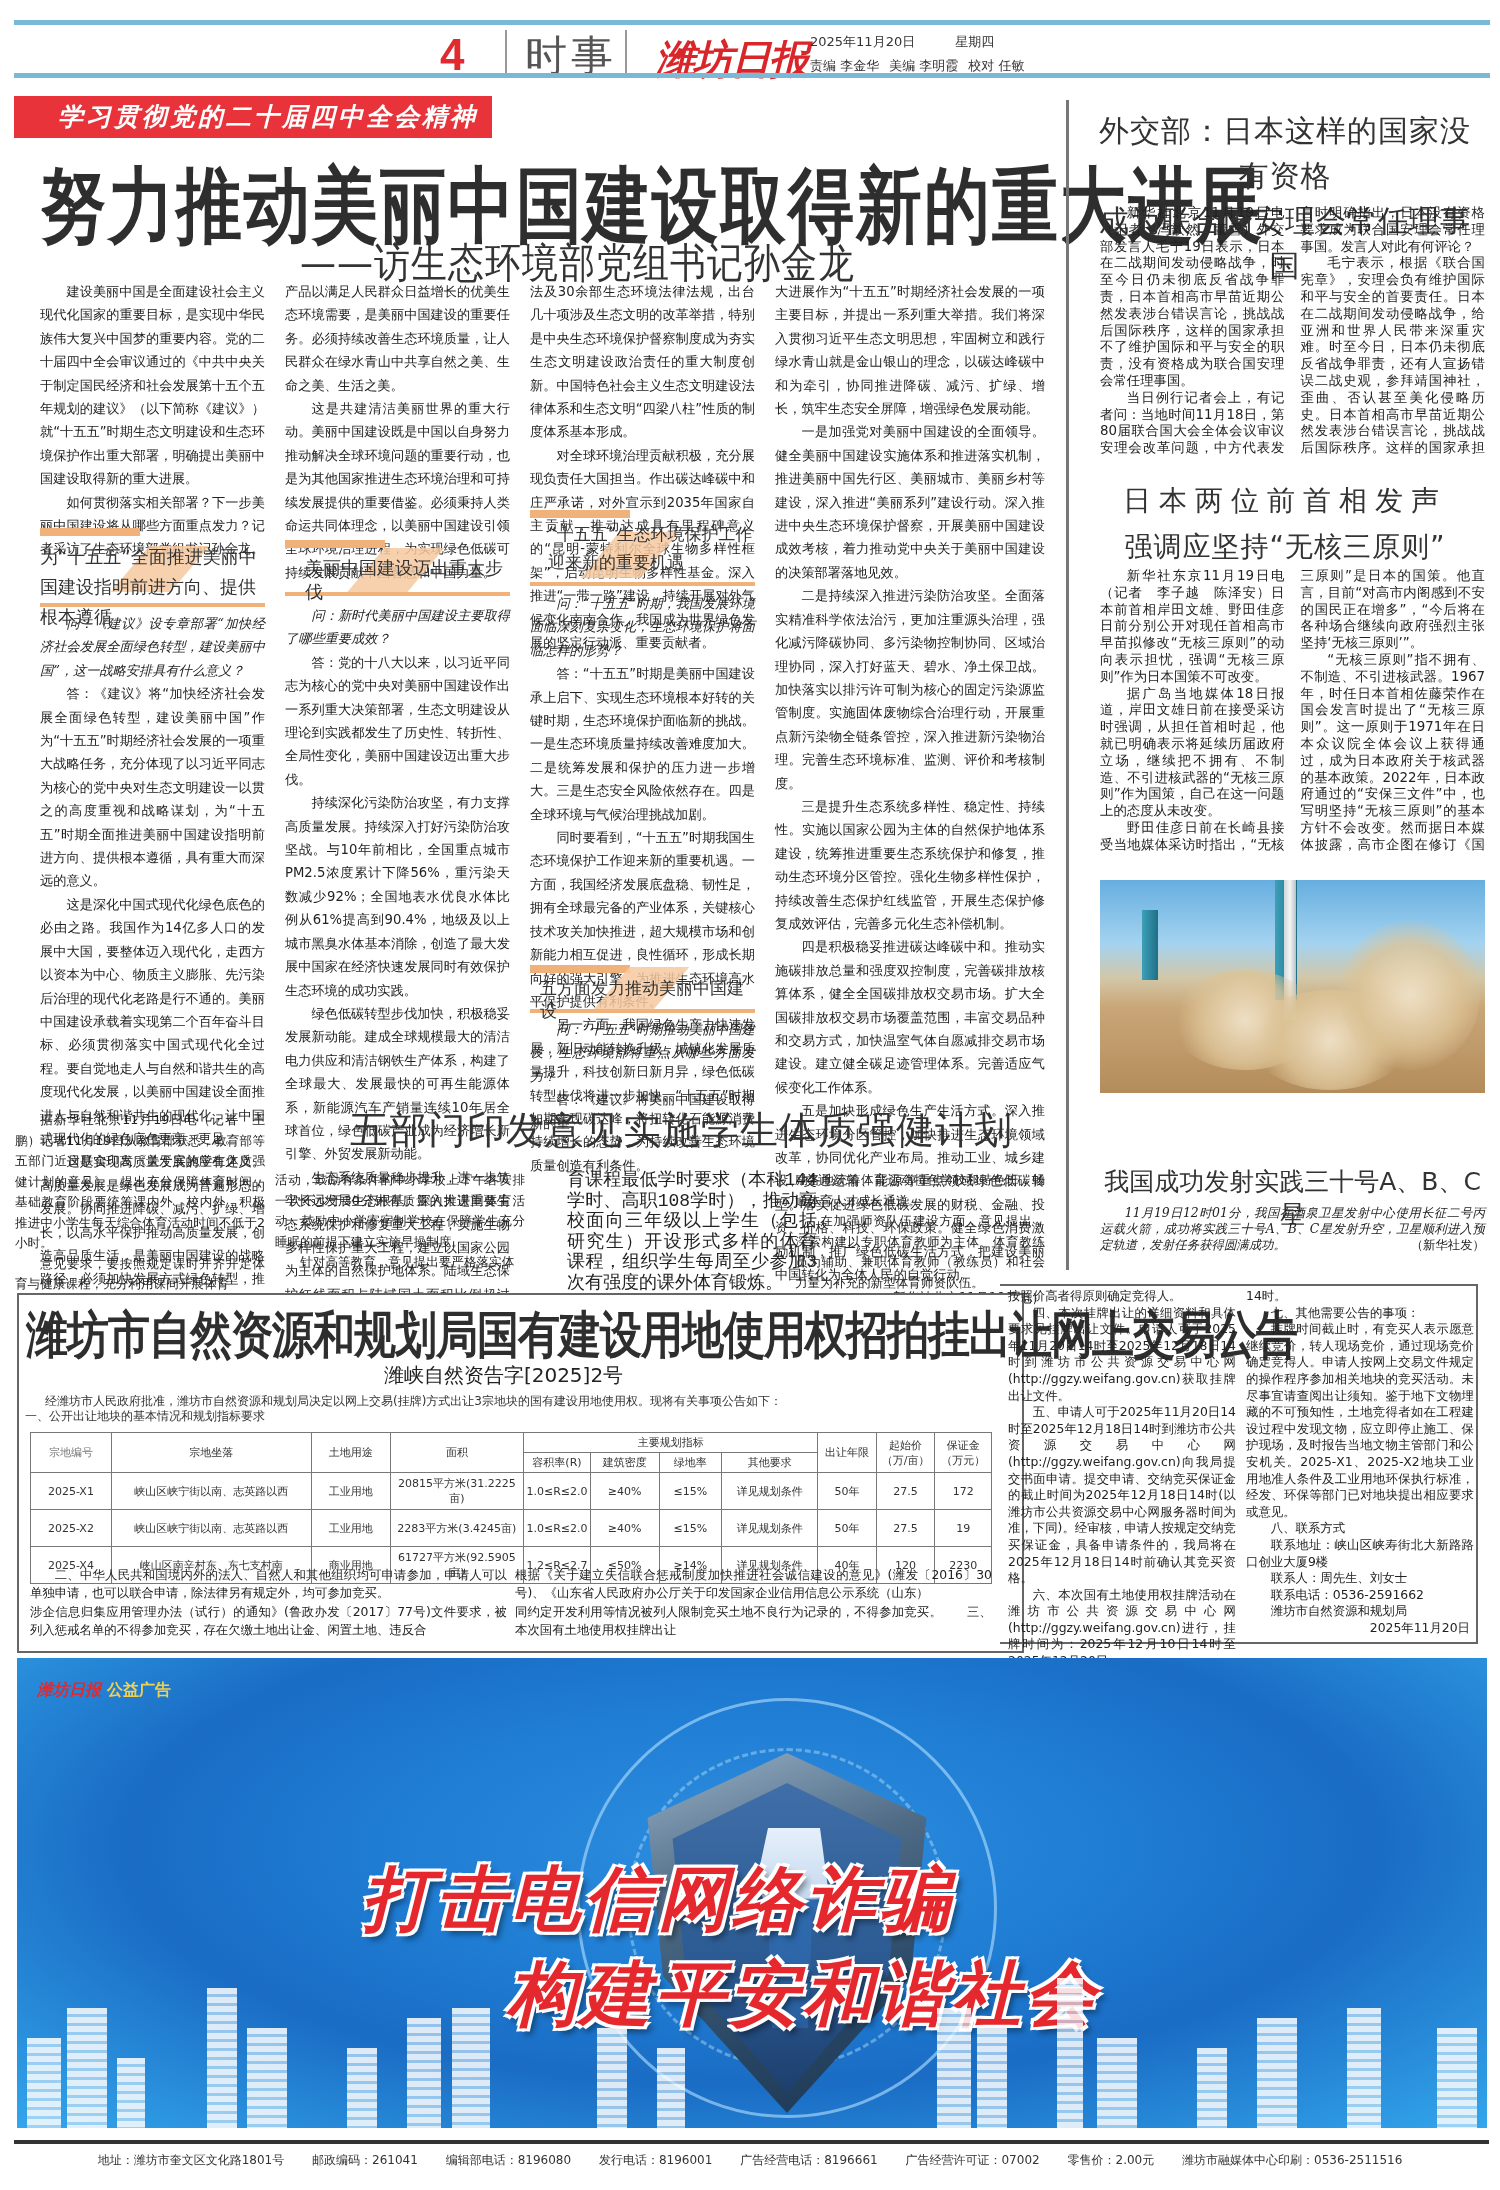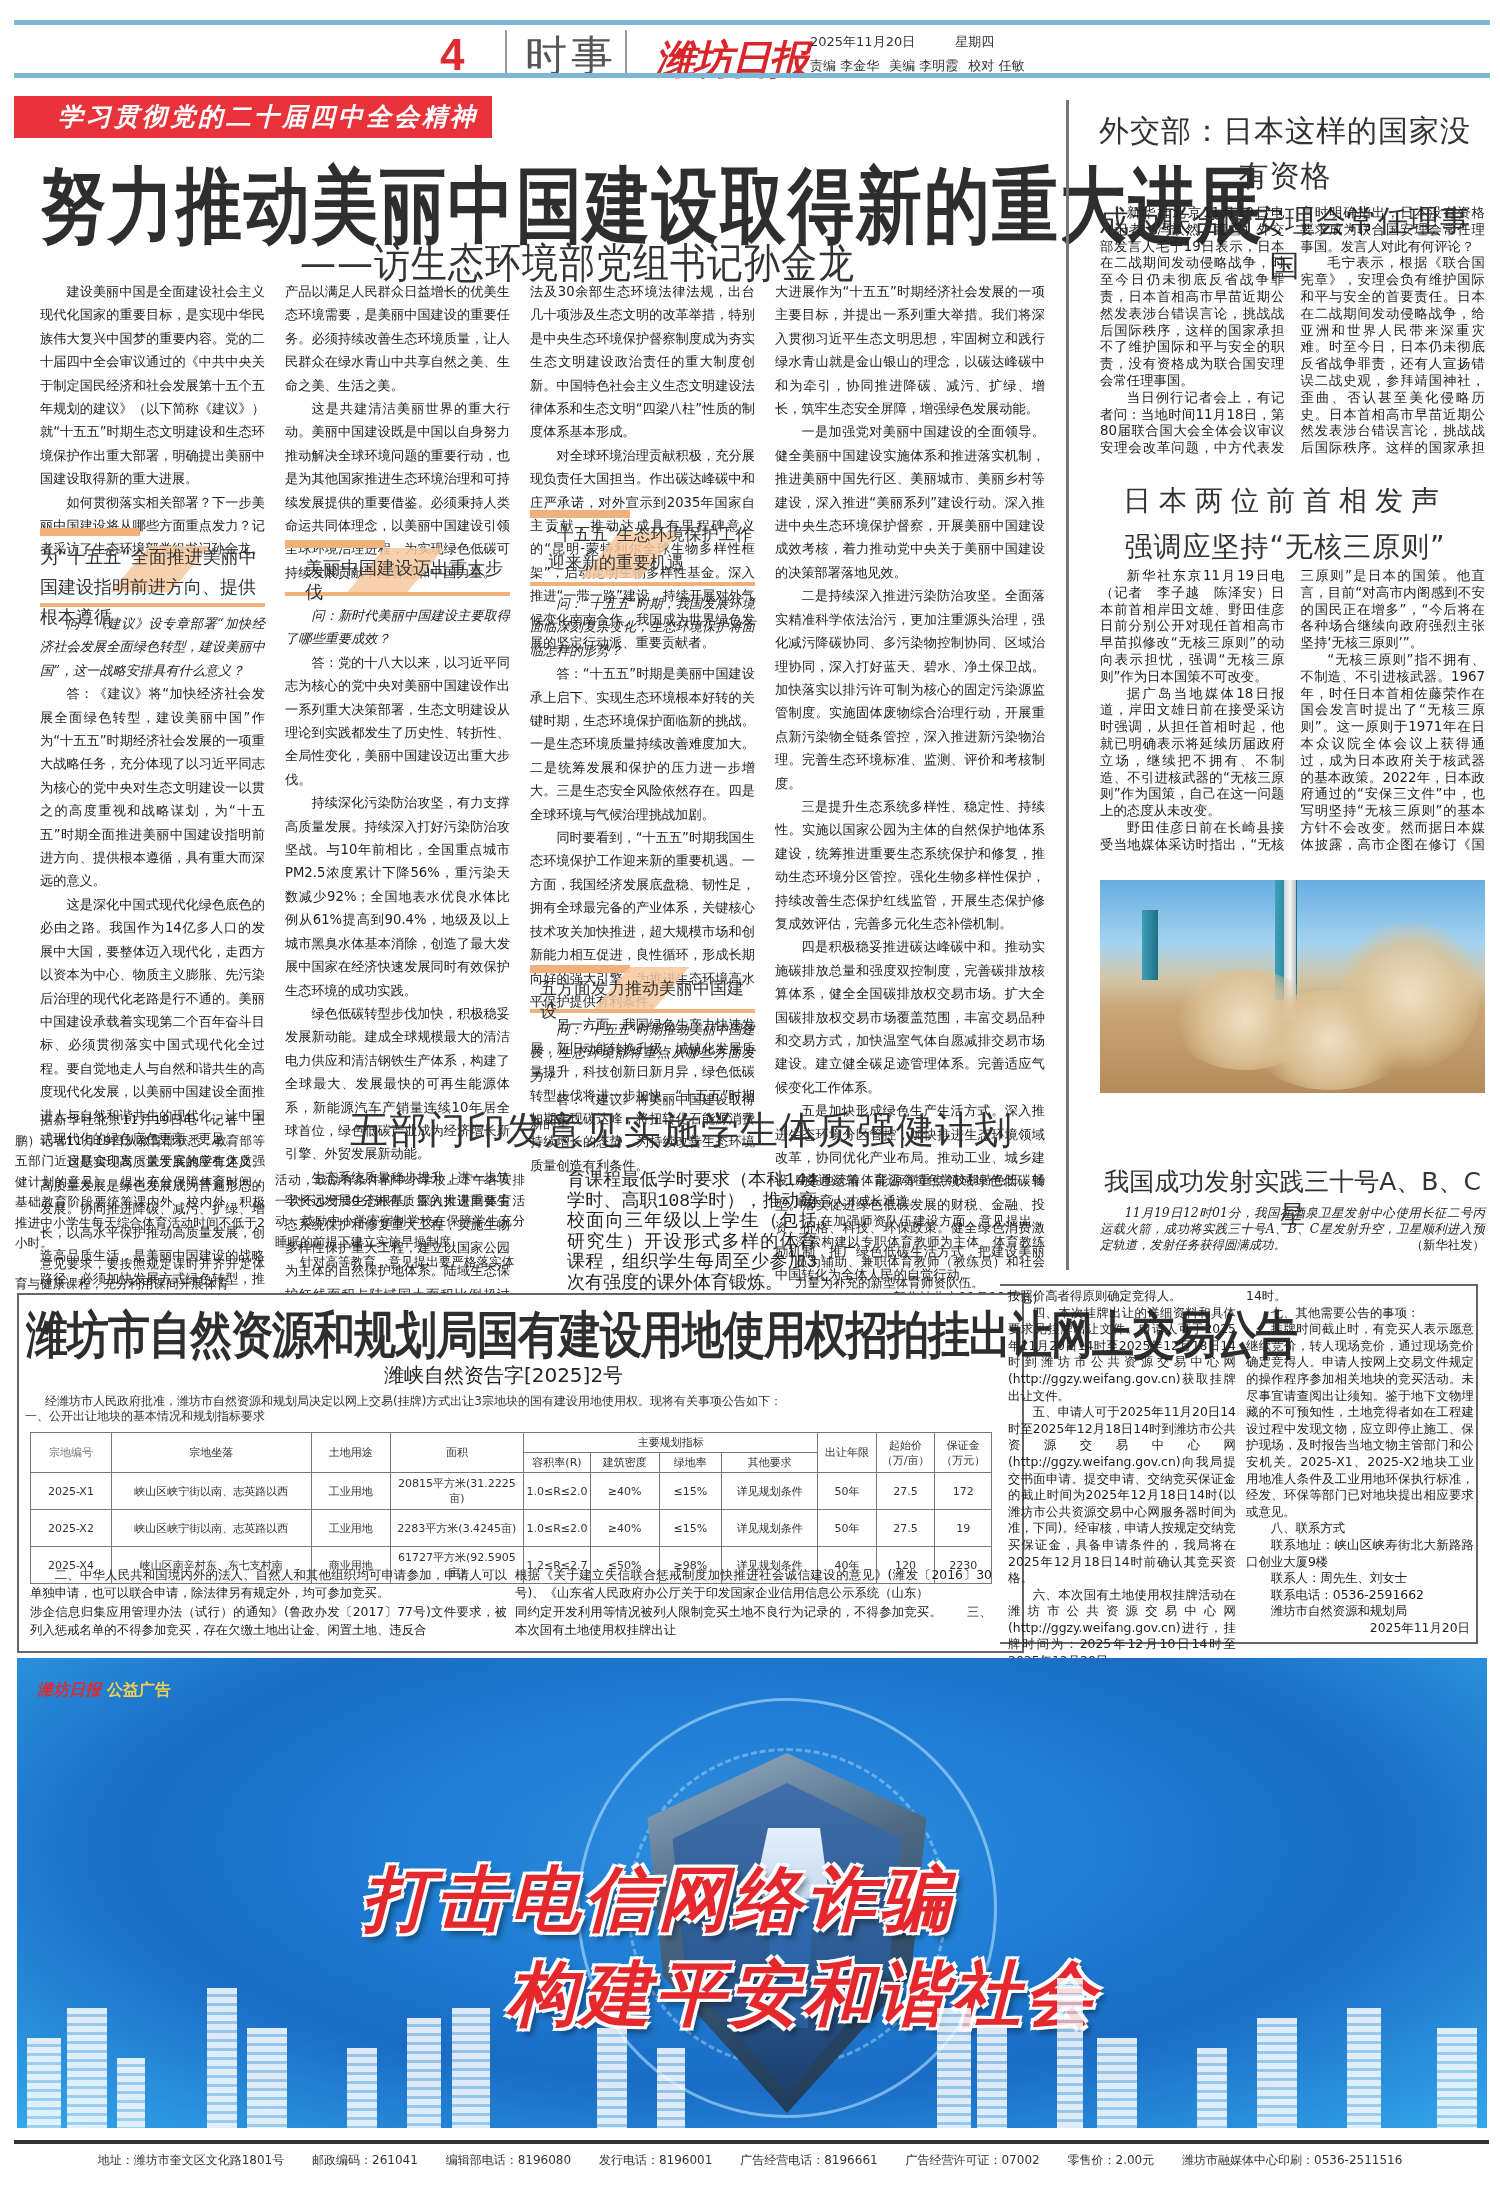--- a/index.html
+++ b/index.html
@@ -293,21 +293,21 @@
         <td>27.5</td>
         <td>19</td>
       </tr>
       <tr>
         <td>2025-X4</td>
         <td>峡山区南辛村东、东七支村南</td>
         <td>商业用地</td>
         <td>61727平方米(92.5905亩)</td>
         <td>1.2≤R≤2.7</td>
         <td>≤50%</td>
-        <td>≥98%</td>
+        <td>≥14%</td>
         <td>详见规划条件</td>
         <td>40年</td>
         <td>120</td>
         <td>2230</td>
       </tr>
     </tbody>
   </table>
 
   <div class="abs notice-cols">
     <p>二、中华人民共和国境内外的法人、自然人和其他组织均可申请参加，申请人可以单独申请，也可以联合申请，除法律另有规定外，均可参加竞买。</p>

